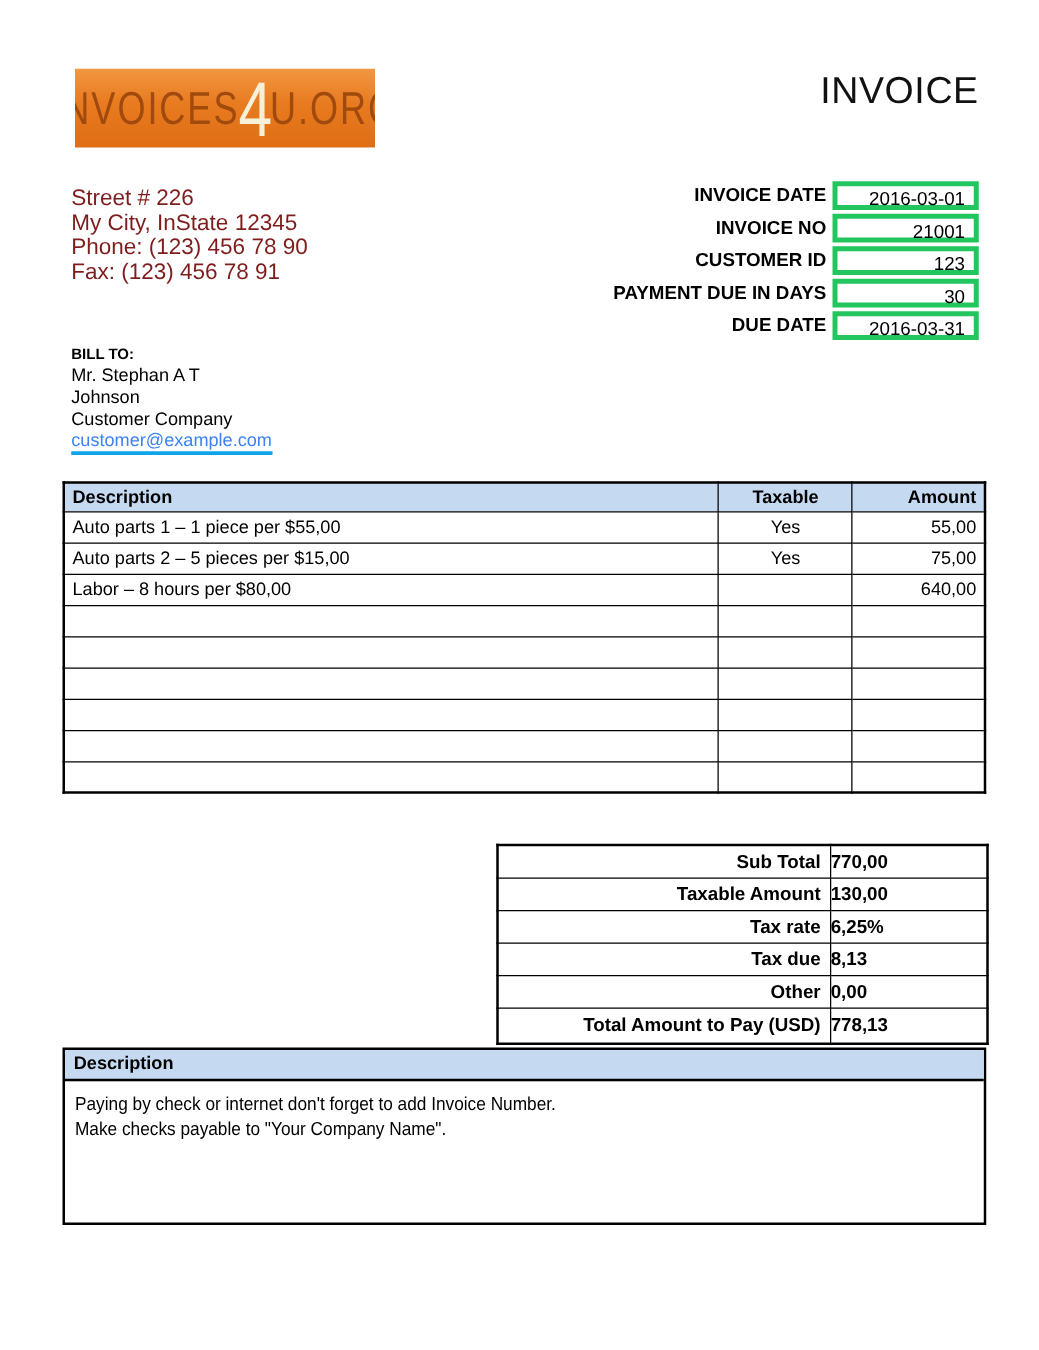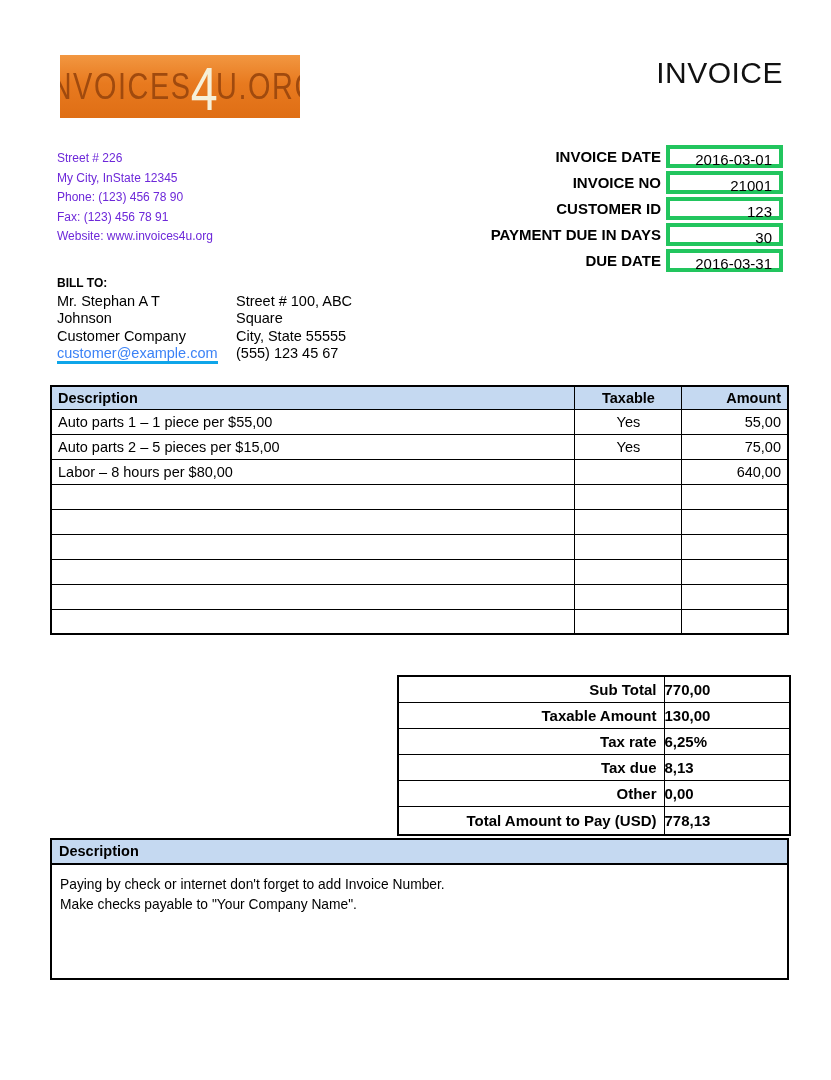--- a/index.html
+++ b/index.html
@@ -39,21 +39,21 @@
   
   .invoice-title {
     position: absolute; top: 56px; right: 48px;
     font-size: 30px; font-weight: 400; letter-spacing: 0.5px;
     color: #111;
   }
 
   
   .company {
     position: absolute; left: 57px; top: 149px;
-    font-size: 12px; line-height: 19.5px; color: #6d28d9;
+    font-size: 18px; line-height: 19.5px; color: #7f1d1d;
   }
 
   
   .meta {
     position: absolute; top: 145px; right: 48px; width: 440px;
   }
   .meta-row { display: flex; align-items: center; margin-bottom: 3px; height: 23px; }
   .meta-label {
     flex: 1; text-align: right; font-weight: bold; font-size: 15px;
     padding-right: 5px; white-space: nowrap;
@@ -133,21 +133,20 @@
     </div>
   </div>
 
   <div class="invoice-title">INVOICE</div>
 
   <div class="company">
     <div>Street # 226</div>
     <div>My City, InState 12345</div>
     <div>Phone: (123) 456 78 90</div>
     <div>Fax: (123) 456 78 91</div>
-    <div>Website: www.invoices4u.org</div>
   </div>
 
   <div class="meta">
     <div class="meta-row">
       <div class="meta-label">INVOICE DATE</div>
       <div class="meta-value">2016-03-01</div>
     </div>
     <div class="meta-row">
       <div class="meta-label">INVOICE NO</div>
       <div class="meta-value">21001</div>
@@ -168,26 +167,20 @@
 
   <div class="billto">
     <div class="billto-heading">BILL TO:</div>
     <div class="billto-cols">
       <div class="billto-col1">
         <div>Mr. Stephan A T</div>
         <div>Johnson</div>
         <div>Customer Company</div>
         <div><a href="#" class="email-link">customer@example.com</a></div>
       </div>
-      <div class="billto-col2">
-        <div>Street # 100, ABC</div>
-        <div>Square</div>
-        <div>City, State 55555</div>
-        <div>(555) 123 45 67</div>
-      </div>
     </div>
   </div>
 
   <table class="items">
     <thead>
       <tr>
         <th class="col-desc">Description</th>
         <th class="col-tax">Taxable</th>
         <th class="col-amt">Amount</th>
       </tr>

